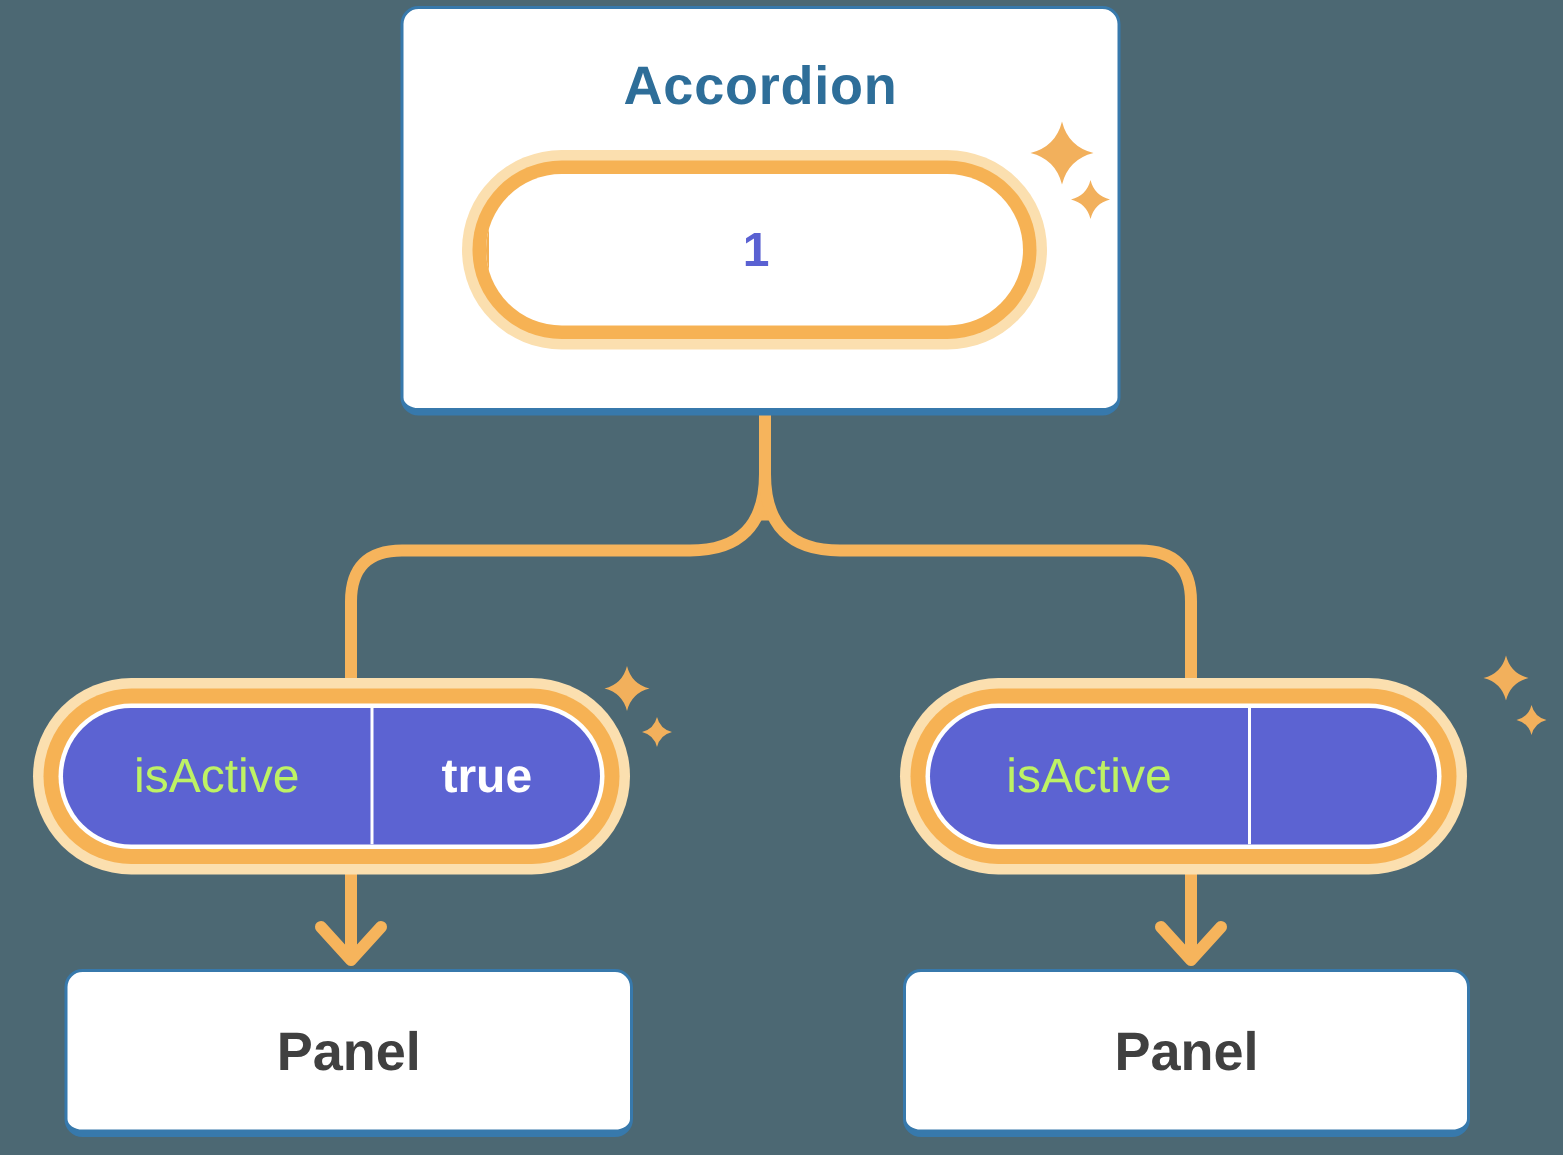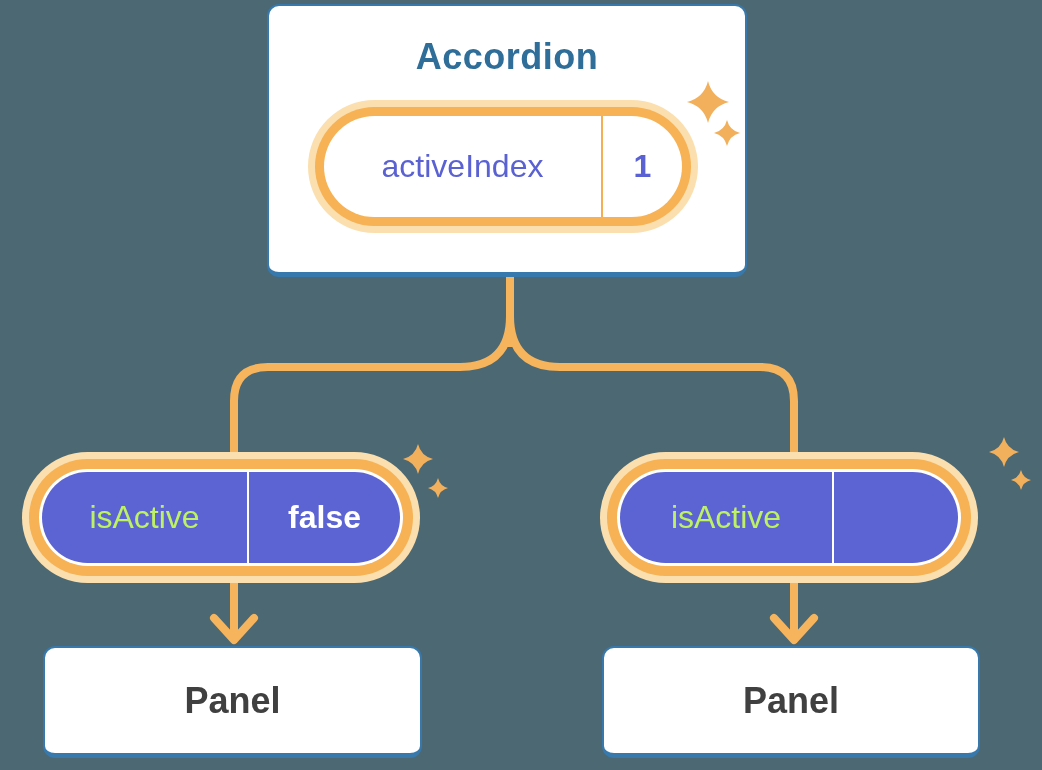--- a/index.html
+++ b/index.html
@@ -134,34 +134,33 @@
     </g>
   </svg>
 
   <div class="card layer-cards" id="accordion-card">
     <div class="card-title">Accordion</div>
   </div>
 
   <div class="pill-glow layer-cards" id="state-pill">
     <div class="pill-orange">
       <div class="pill-inner">
-        <div class="pill-section pill-key">activeIndex</div>
         <div class="pill-div"></div>
         <div class="pill-section pill-val">1</div>
       </div>
     </div>
   </div>
 
   <div class="prop-glow layer-cards" id="prop-pill-left">
     <div class="prop-orange">
       <div class="prop-white">
         <div class="prop-purple">
           <div class="pill-key">isActive</div>
           <div class="pill-div"></div>
-          <div class="pill-val">false</div>
+          <div class="pill-val">true</div>
         </div>
       </div>
     </div>
   </div>
 
   <div class="prop-glow layer-cards" id="prop-pill-right">
     <div class="prop-orange">
       <div class="prop-white">
         <div class="prop-purple">
           <div class="pill-key">isActive</div>

